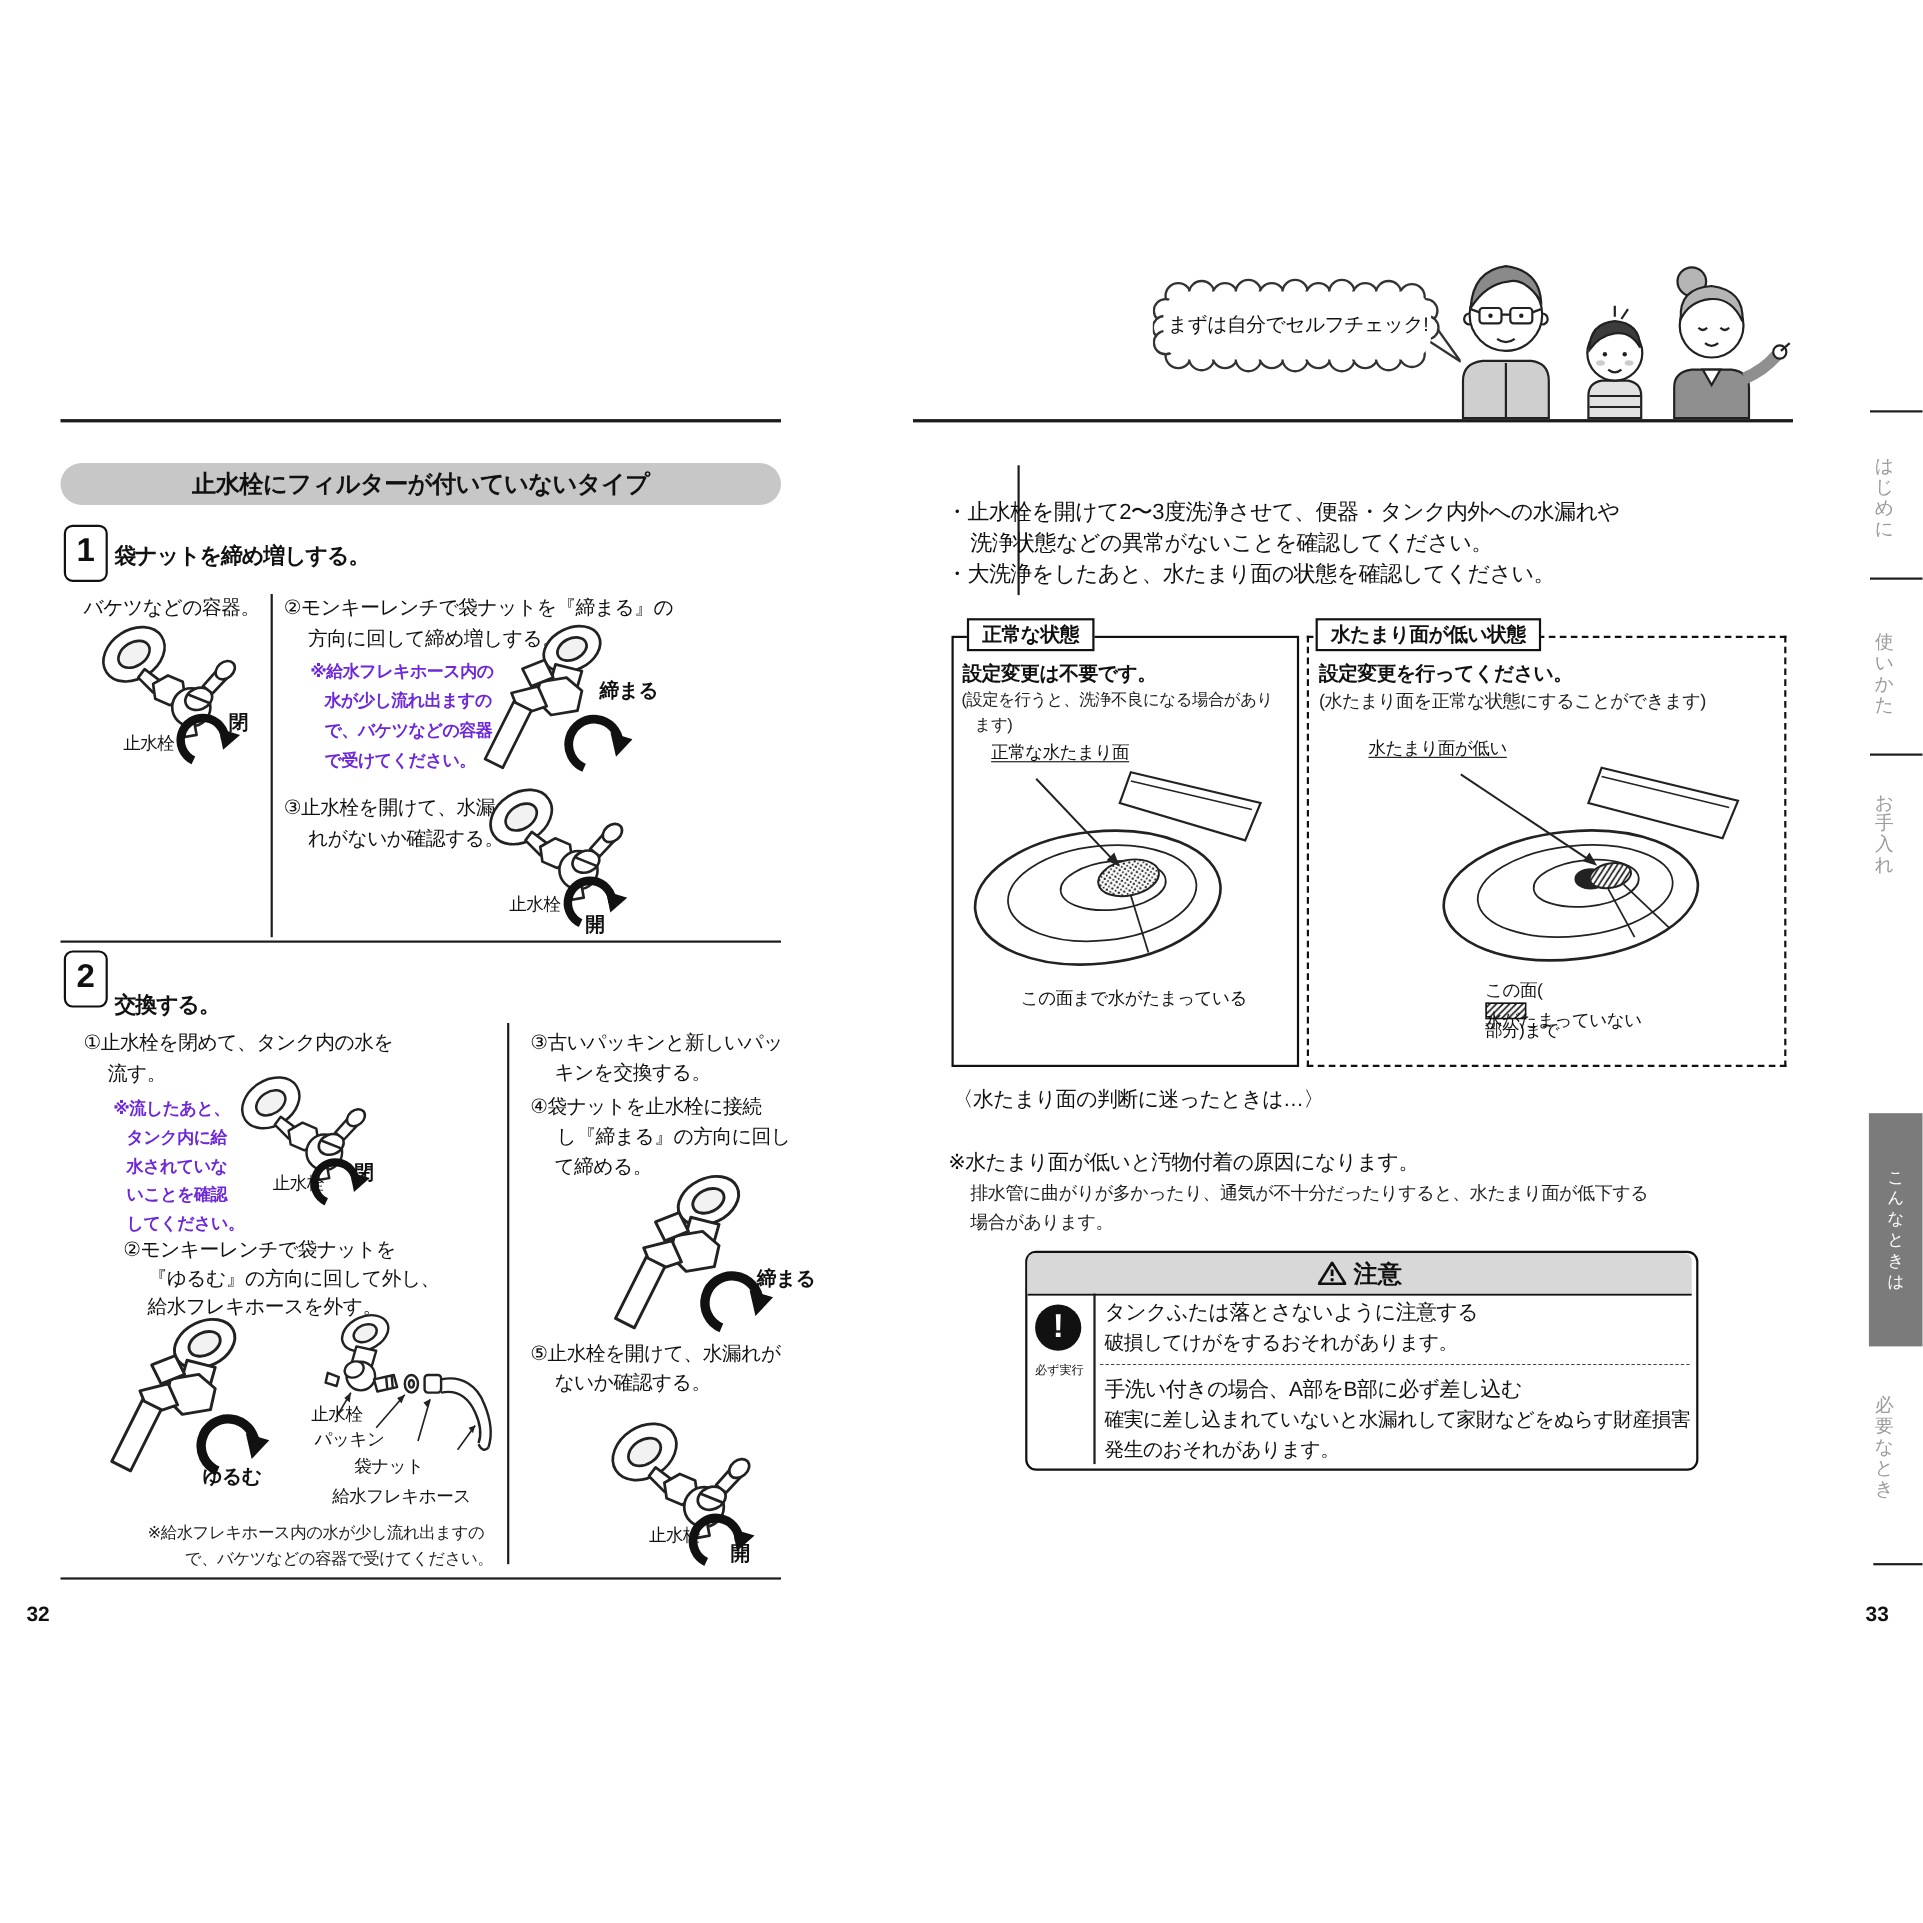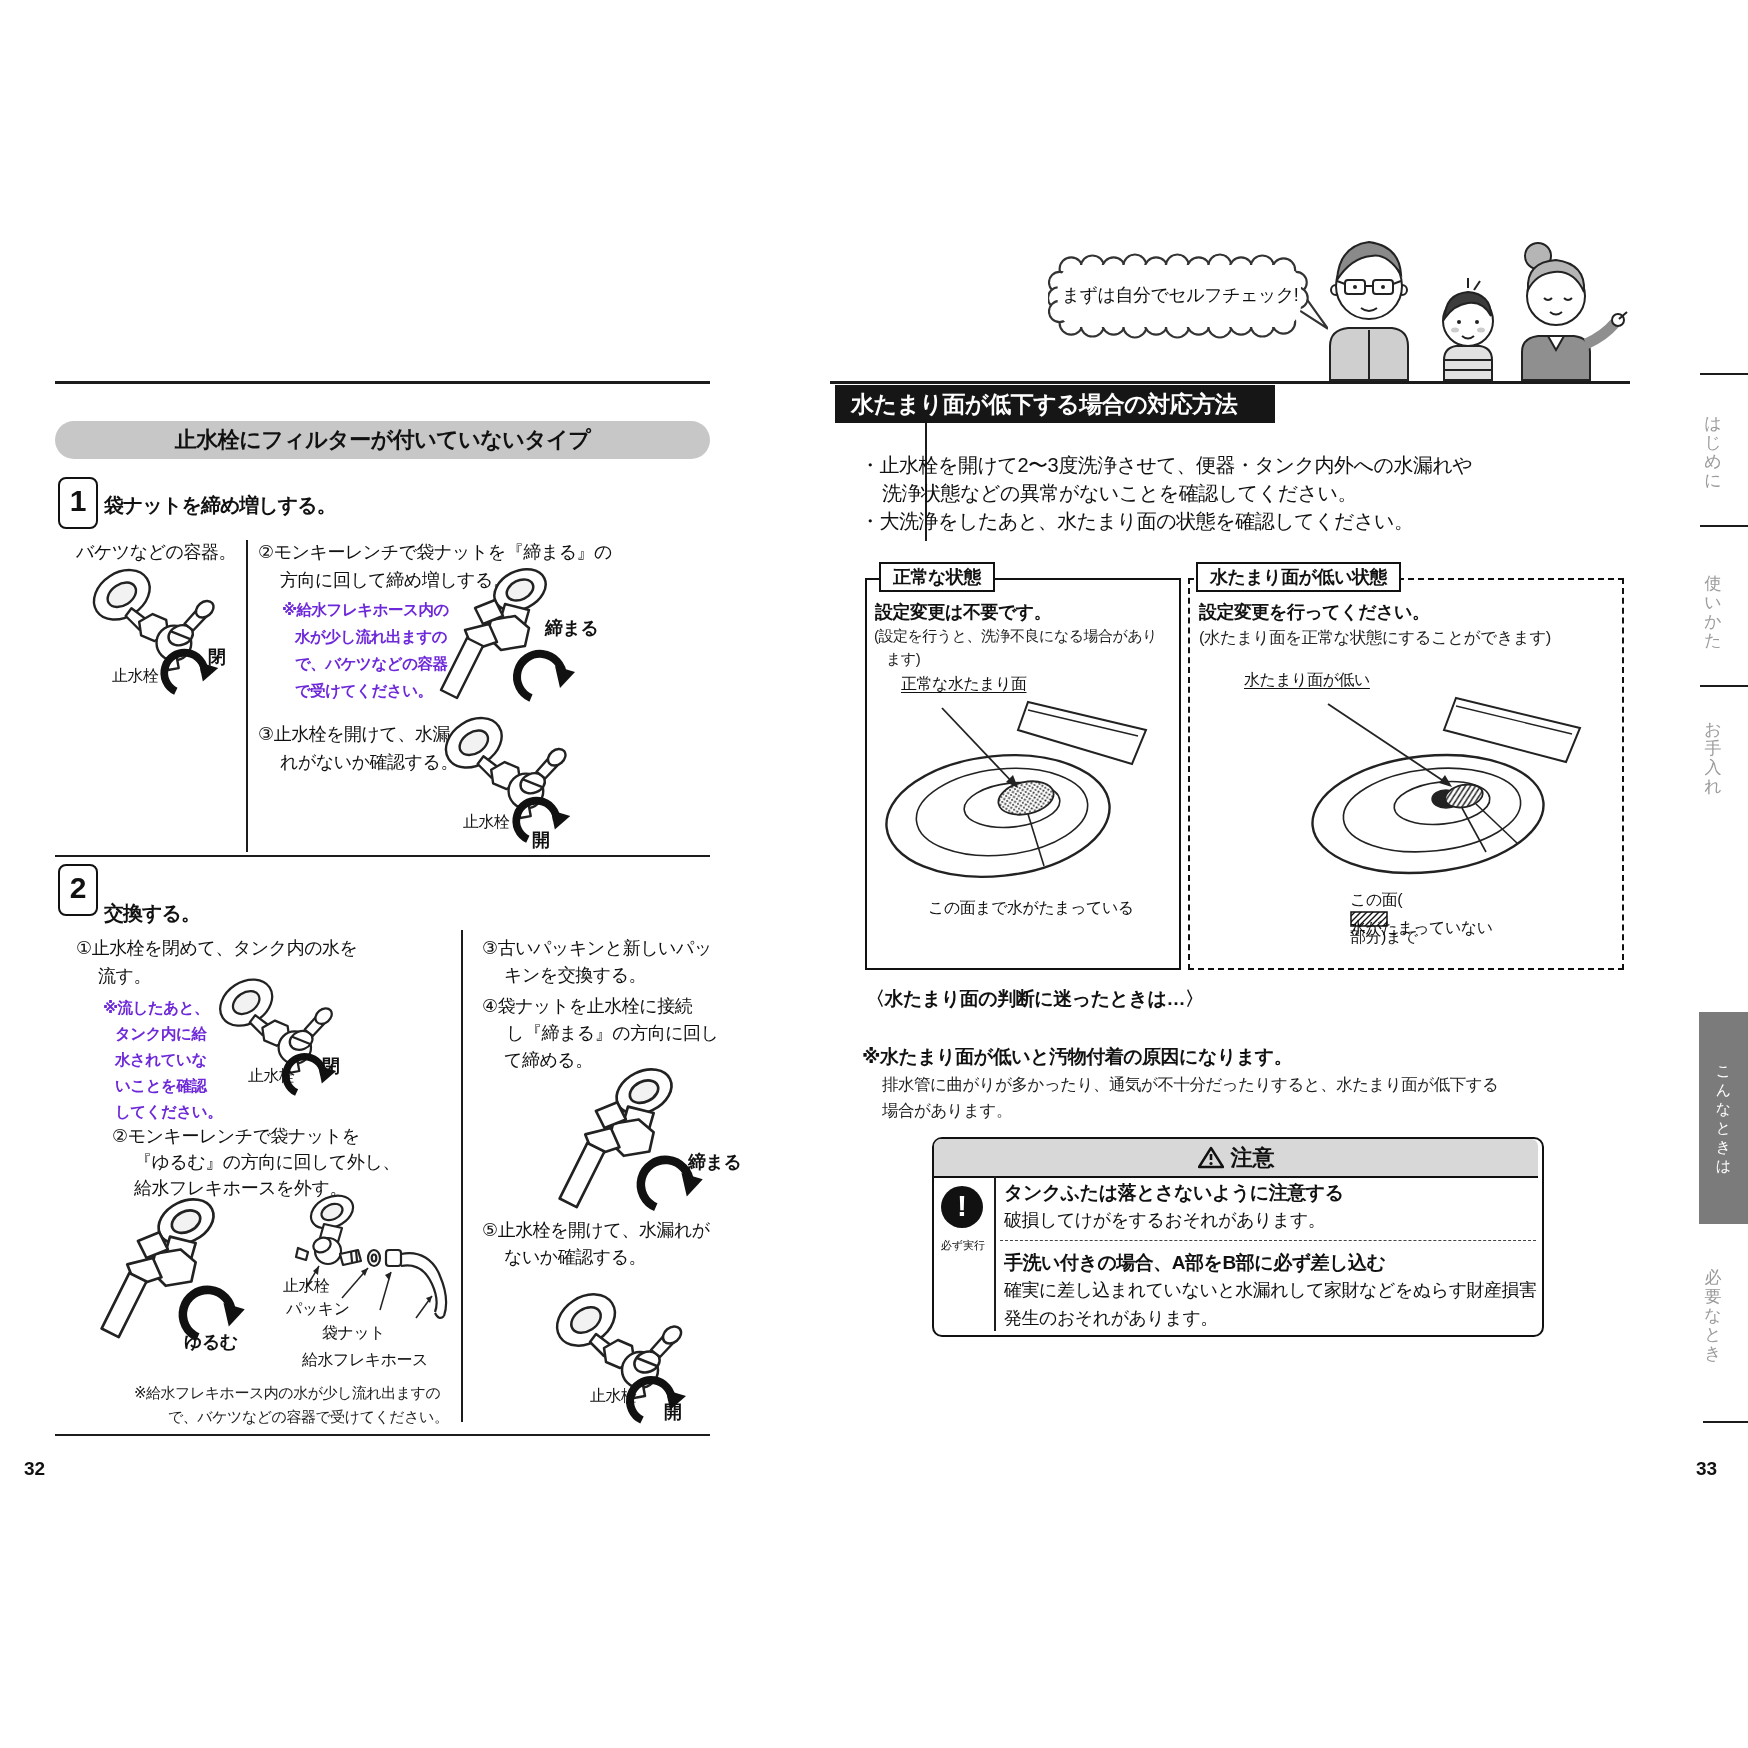--- a/index.html
+++ b/index.html
@@ -17,21 +17,21 @@
   .s15s{font-size:15px;letter-spacing:-0.5px;color:#222;}
   .pill{background:#c7c7c7;border-radius:19px;text-align:center;line-height:38px;font-size:22px;font-weight:bold;letter-spacing:-0.5px;}
   .stepnum{border:2.5px solid #111;border-radius:8px;background:#fff;text-align:center;font-size:30px;font-weight:bold;line-height:44px;}
   .titleblk{background:#161616;color:#fff;font-size:23px;font-weight:bold;line-height:38px;padding-left:16px;letter-spacing:-0.5px;}
   .bul{font-size:20px;letter-spacing:-0.5px;}
   .cmpbox{border:2.2px solid #111;background:#fff;}
   .cmpbox.dash{border-style:dashed;}
   .cmplabel{border:2px solid #111;background:#fff;font-size:18px;font-weight:bold;line-height:24px;padding:1px 12px;letter-spacing:-0.5px;font-family:Liberation Serif, serif;}
   .bh{font-size:18px;font-weight:bold;letter-spacing:-0.5px;}
   .ul{text-decoration:underline;text-underline-offset:3px;}
-  .h19{font-size:19px;font-weight:bold;letter-spacing:-0.5px;}
+  .h19{font-size:19px;font-weight:normal;letter-spacing:-0.5px;}
   .t16{font-size:16.5px;letter-spacing:-0.5px;color:#222;}
   .cbox{border:2.5px solid #111;border-radius:10px;background:#fff;}
   .chead{background:#d8d8d8;border-bottom:2px solid #111;border-radius:7px 7px 0 0;display:flex;align-items:center;justify-content:center;gap:7px;font-size:22px;font-weight:bold;}
   .cicon{width:42px;height:42px;border-radius:50%;background:#111;color:#fff;text-align:center;line-height:40px;font-size:30px;font-weight:bold;}
   .vtab{width:18px;font-size:17px;line-height:19px;word-break:break-all;text-align:center;color:#9b9b9b;letter-spacing:0;}
   .vtab-active-block{background:#7b7b7b;display:flex;align-items:center;justify-content:center;}
   .vtab-active{width:17px;font-size:15px;line-height:19px;word-break:break-all;text-align:center;color:#fff;}
   .pgnum{font-size:19px;font-weight:bold;}
   svg{display:block;}
 </style>
@@ -279,21 +279,20 @@
       <circle cx="240" cy="70" r="29"></circle>
       <path d="M212,64 Q210,36 240,34 Q270,38 268,66 Q258,44 238,46 Q220,48 212,64 Z" fill="#b5b5b5"></path>
       <path d="M228,72 q4,4 8,0 M248,72 q4,4 8,0" fill="none"></path>
       <path d="M234,86 Q240,91 246,86" fill="none"></path>
       <path d="M270,118 Q288,110 299,97" fill="none" stroke="#8f8f8f" stroke-width="11"></path>
       <circle cx="302" cy="94" r="6"></circle>
       <line x1="303" y1="93" x2="311" y2="86"></line>
     </g>
   </svg>
 
-  <div class="ab titleblk n" style="left:835px;top:385px;width:424px;height:38px"><span>水たまり面が低下する場合の対応方法</span></div>
   <div class="ab vr" style="left:925px;top:423px;width:2px;height:118px"></div>
   <div class="ab bul n" style="left:860px;top:452px">・止水栓を開けて2〜3度洗浄させて、便器・タンク内外への水漏れや</div>
   <div class="ab bul n" style="left:882px;top:480px">洗浄状態などの異常がないことを確認してください。</div>
   <div class="ab bul n" style="left:860px;top:508px">・大洗浄をしたあと、水たまり面の状態を確認してください。</div>
 
   <div class="ab cmpbox" style="left:865px;top:578px;width:312px;height:388px"></div>
   <div class="ab cmplabel n" style="left:879px;top:562px">正常な状態</div>
   <div class="ab bh n" style="left:875px;top:600px">設定変更は不要です。</div>
   <div class="ab s15s n" style="left:874px;top:627px">(設定を行うと、洗浄不良になる場合があり</div>
   <div class="ab s15s n" style="left:886px;top:650px">ます)</div>

